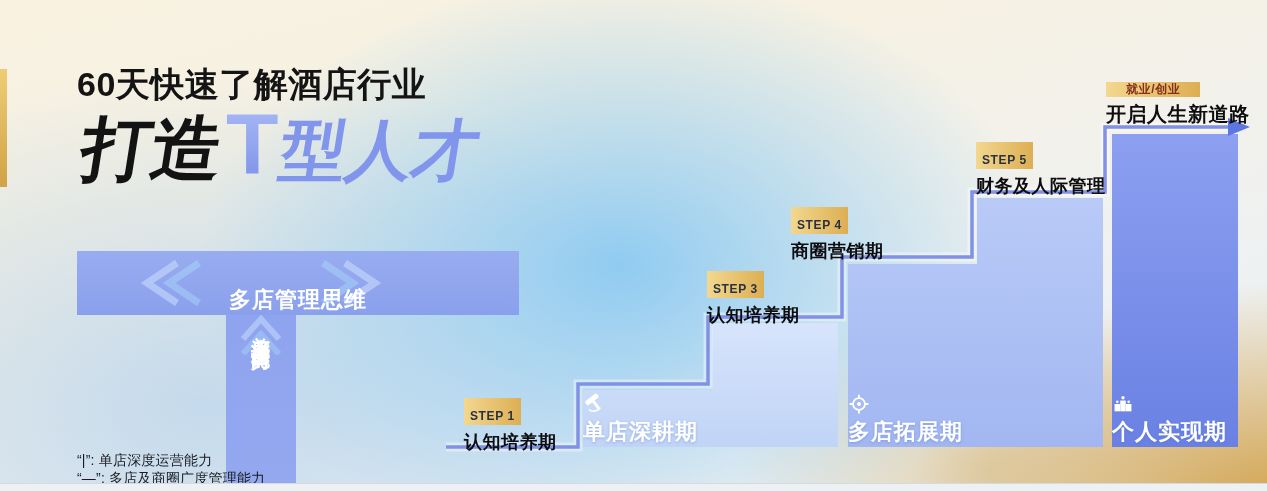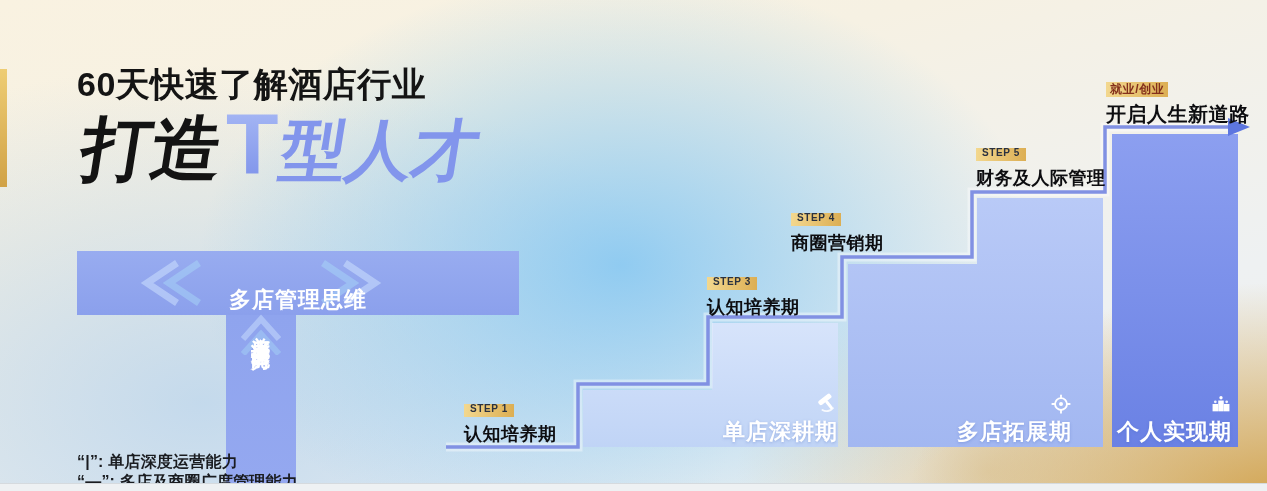--- a/index.html
+++ b/index.html
@@ -37,38 +37,38 @@
     color:#ffffff; letter-spacing:1px; }
   .t-vbar { position:absolute; left:226px; top:315px; width:70px; height:168px;
     background:linear-gradient(180deg,#8fa4ee,#94a8f0);
     display:flex; justify-content:center; }
   .t-vbar .vbar-label { position:relative; z-index:2; writing-mode:vertical-rl;
     text-orientation:upright; font-size:19px; font-weight:800; color:#ffffff;
     letter-spacing:2px; margin-top:6px; line-height:1; }
   .chev-svg { position:absolute; left:0; top:0; z-index:1; }
   .chev-up-svg { position:absolute; left:0; top:-18px; z-index:1; }
   
-  .legend { position:absolute; left:77px; top:452px; font-size:16px; font-weight:700;
+  .legend { position:absolute; left:77px; top:452px; font-size:14px; font-weight:400;
     color:#1a1c20; line-height:1.25; letter-spacing:0.2px; }
   
   .stairs { position:absolute; left:0; top:0; }
   
   .step { position:absolute; white-space:nowrap; }
   .badge { display:inline-block; background:linear-gradient(93deg,#f3d88f 0%,#dcae53 100%);
-    color:#2a3140; font-weight:700; font-size:10px; line-height:1;
-    padding:0 6px 3px; letter-spacing:0.6px; }
+    color:#2a3140; font-weight:700; font-size:12px; line-height:1;
+    padding:12px 6px 3px; letter-spacing:0.6px; }
   .step-title { margin-top:5px; font-size:18px; font-weight:800; color:#0d0d10; letter-spacing:0.5px; }
   .step-1 { left:444px; top:398px;margin-left:20px; } .step-2 { left:575px; top:335px; }
   .step-3 { left:707px; top:271px; } .step-4 { left:791px; top:207px; }
   .step-5 { left:976px; top:142px; }
   .outcome { left:1106px; top:79px; }
-  .outcome .badge { color:#84301c; font-size:12px; padding:1px 4px 2px; }
+  .outcome .badge { color:#84301c; font-size:12px; padding:1px 20px 2px; }
   .outcome .step-title { font-size:20px; margin-top:4px; letter-spacing:0.5px; }
   
-  .phase { position:absolute; display:flex; flex-direction:column; align-items:flex-end;
+  .phase { position:absolute; display:flex; flex-direction:column; align-items:flex-start;
     gap:2px; color:#fff; }
   .phase-a { left:583px; top:393px; width:255px; }
   .phase-b { left:848px; top:393px; width:224px; }
   .phase-c { left:1112px; top:393px; width:120px; }
   .phase-label { font-size:22px; font-weight:800; letter-spacing:1px; white-space:nowrap;
     text-shadow:0 1px 3px rgba(70,100,190,0.35); }
   .phase-icon { width:22px; height:22px; }
   
   .footer-strip { position:absolute; left:0; top:483px; width:1267px; height:8px;
     background:#eef1f3; border-top:1px solid #d5dade; }

